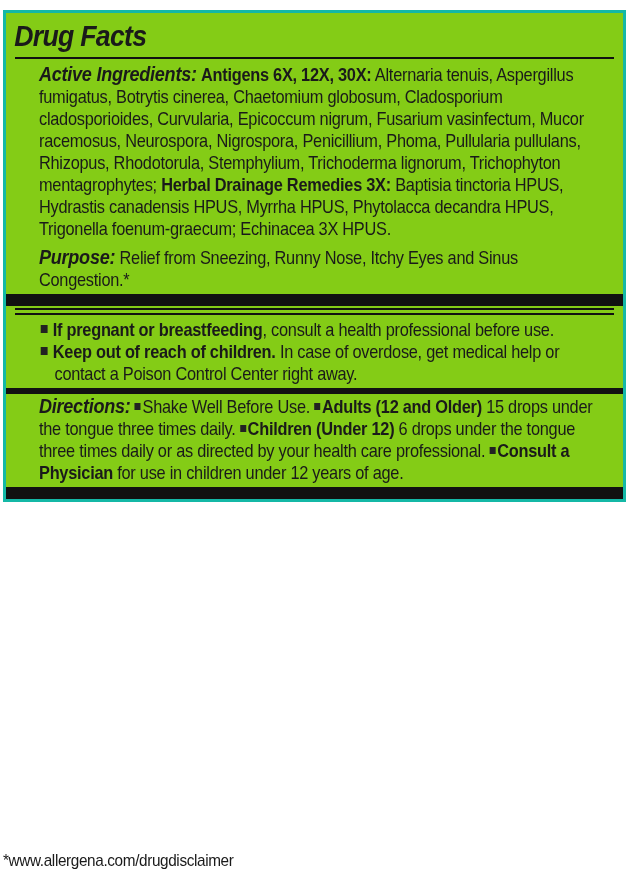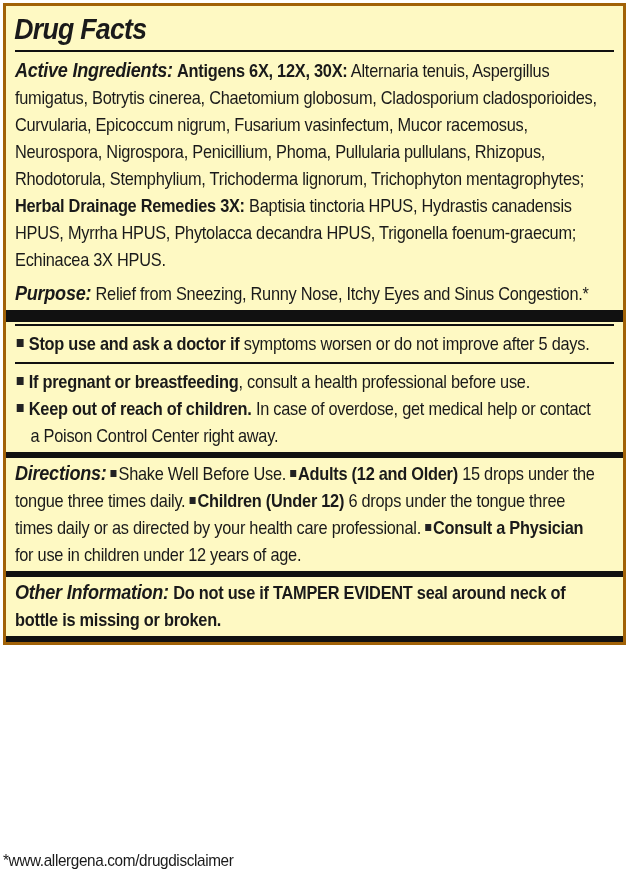--- a/index.html
+++ b/index.html
@@ -1,23 +1,23 @@
 <!DOCTYPE html>
 <html><head>
 <meta charset="utf-8">
 <style>
   html, body { margin:0; padding:0; background:#ffffff; }
   body { width:630px; height:879px; position:relative; overflow:hidden;
          font-family:"Liberation Sans", "DejaVu Sans", sans-serif; color:#1a1a1a; }
-  .panel { position:absolute; left:3px; top:3px; width:617px; border:3px solid #a16207; background:#fef9c3; }
+  .panel { position:absolute; left:3px; top:10px; width:617px; border:3px solid #14b8a6; background:#84cc16; }
   .title { font-size:29px; font-weight:bold; font-style:italic; letter-spacing:-0.8px;
            padding:6px 0 2px 9px; transform:scaleX(0.92); transform-origin:left; line-height:34px; }
   .thin-rule { height:2px; background:#111; margin:2px 9px 3px 9px; }
   .thick-rule { height:6px; background:#111; }
-  .sec { padding:1px 24px 3px 9px; font-size:19px; line-height:27px; letter-spacing:-0.3px; }
+  .sec { padding:1px 24px 3px 9px; font-size:19px; line-height:22px; letter-spacing:-0.3px;margin-left:24px; }
   .cond { display:block; transform:scaleX(0.86); transform-origin:left top; width:116%; }
   .hd { font-style:italic; font-weight:bold; font-size:21px; }
   .b { font-weight:bold; }
   .gap { height:6px; }
   .bullet { display:inline-block; width:8px; height:8px; background:#222; margin:0 6px 3px 2px; vertical-align:middle; }
   .ibullet { display:inline-block; width:7px; height:7px; background:#222; margin:0 2px 3px 0; vertical-align:middle; }
   .wline { padding-left:18px; text-indent:-18px; }
   .footnote { position:absolute; left:3px; top:851px; font-size:17px; letter-spacing:-0.4px;
               transform:scaleX(0.9); transform-origin:left; }
 </style>
@@ -40,27 +40,20 @@
       <span>Relief from Sneezing, Runny Nose, Itchy Eyes and Sinus Congestion.*</span>
     </span>
   </div>
 
   <div class="thick-rule"></div>
 
 
   <div class="thick-rule"></div>
 
   <div class="thin-rule"></div>
-  <div class="sec">
-    <span class="cond">
-      <div class="wline">
-        <span class="bullet"></span><span class="b">Stop use and ask a doctor if</span><span> symptoms worsen or do not improve after 5 days.</span>
-      </div>
-    </span>
-  </div>
   <div class="thin-rule"></div>
   <div class="sec">
     <span class="cond">
       <div class="wline">
         <span class="bullet"></span><span class="b">If pregnant or breastfeeding</span><span>, consult a health professional before use.</span>
       </div>
       <div class="wline">
         <span class="bullet"></span><span class="b">Keep out of reach of children.</span><span> In case of overdose, get medical help or contact a Poison Control Center right away.</span>
       </div>
     </span>
@@ -73,24 +66,18 @@
       <span class="hd">Directions:</span>
       <span class="ibullet"></span><span>Shake Well Before Use. </span>
       <span class="ibullet"></span><span class="b">Adults (12 and Older)</span><span> 15 drops under the tongue three times daily. </span>
       <span class="ibullet"></span><span class="b">Children (Under 12)</span><span> 6 drops under the tongue three times daily or as directed by your health care professional. </span>
       <span class="ibullet"></span><span class="b">Consult a Physician</span><span> for use in children under 12 years of age.</span>
     </span>
   </div>
 
   <div class="thick-rule"></div>
 
-  <div class="sec">
-    <span class="cond">
-      <span class="hd">Other Information:</span>
-      <span class="b">Do not use if TAMPER EVIDENT seal around neck of bottle is missing or broken.</span>
-    </span>
-  </div>
 
   <div class="thick-rule"></div>
 
 </div>
 
 <div class="footnote">*www.allergena.com/drugdisclaimer</div>
 
 </body></html>

